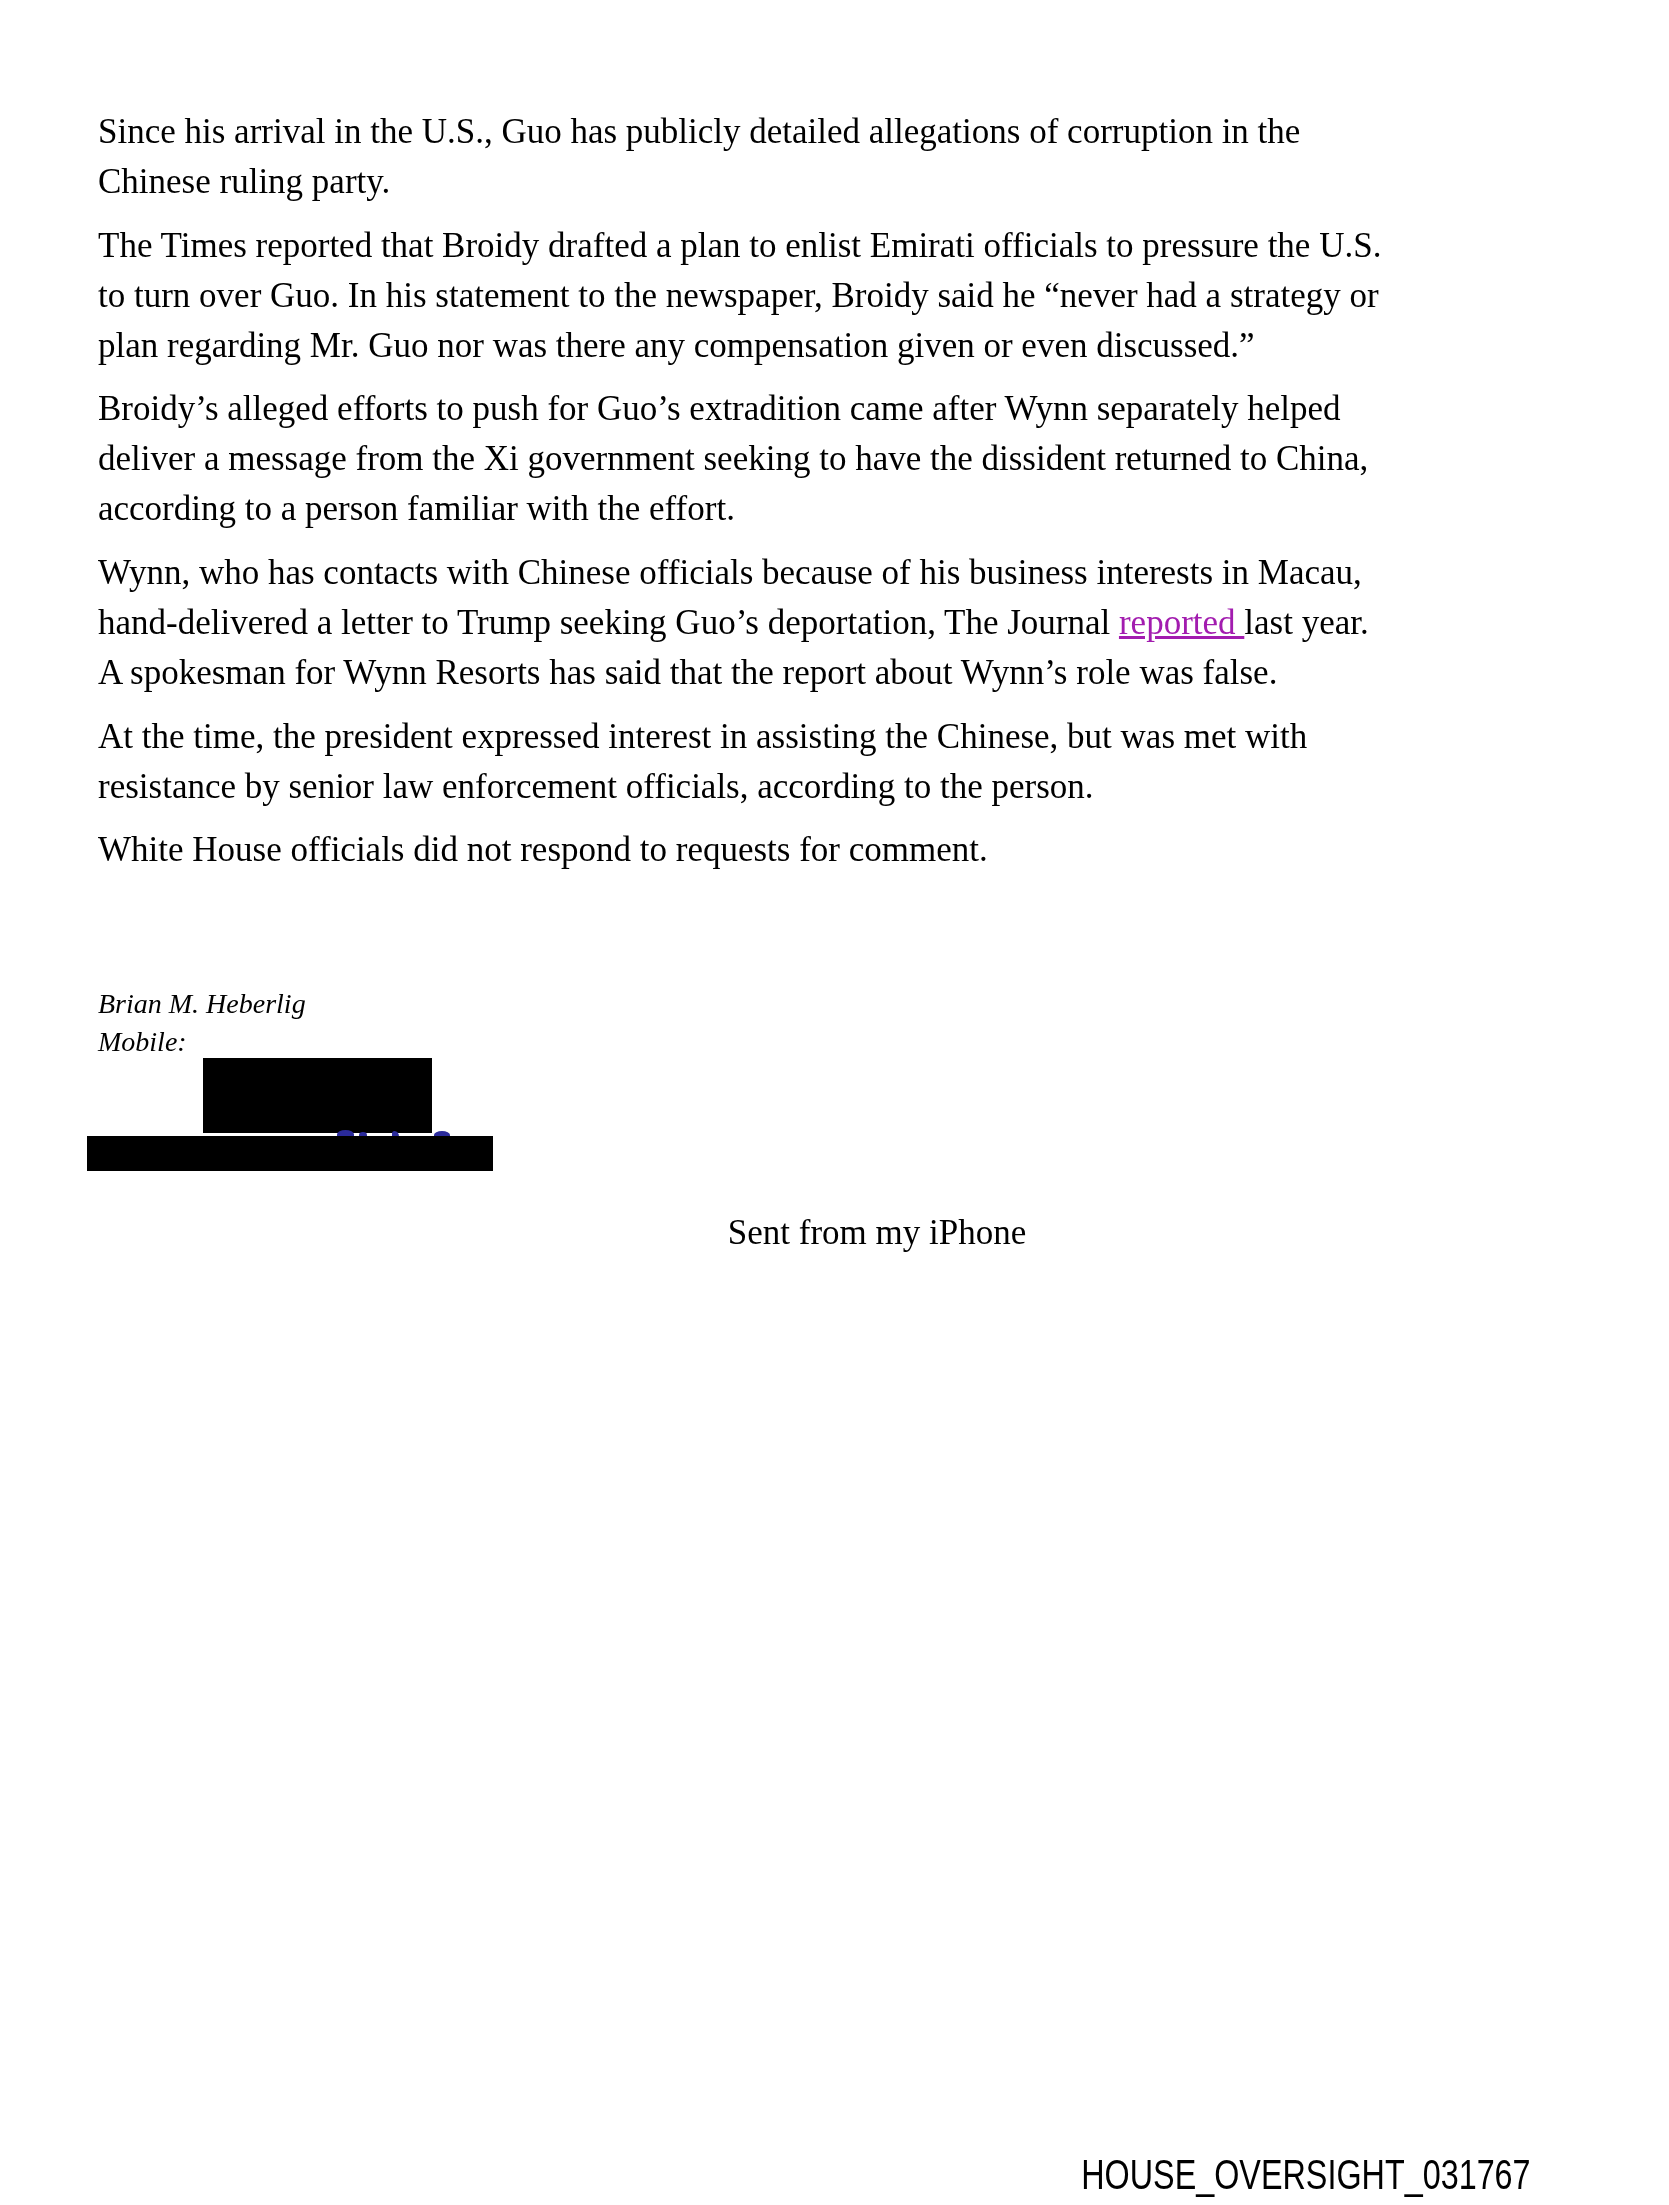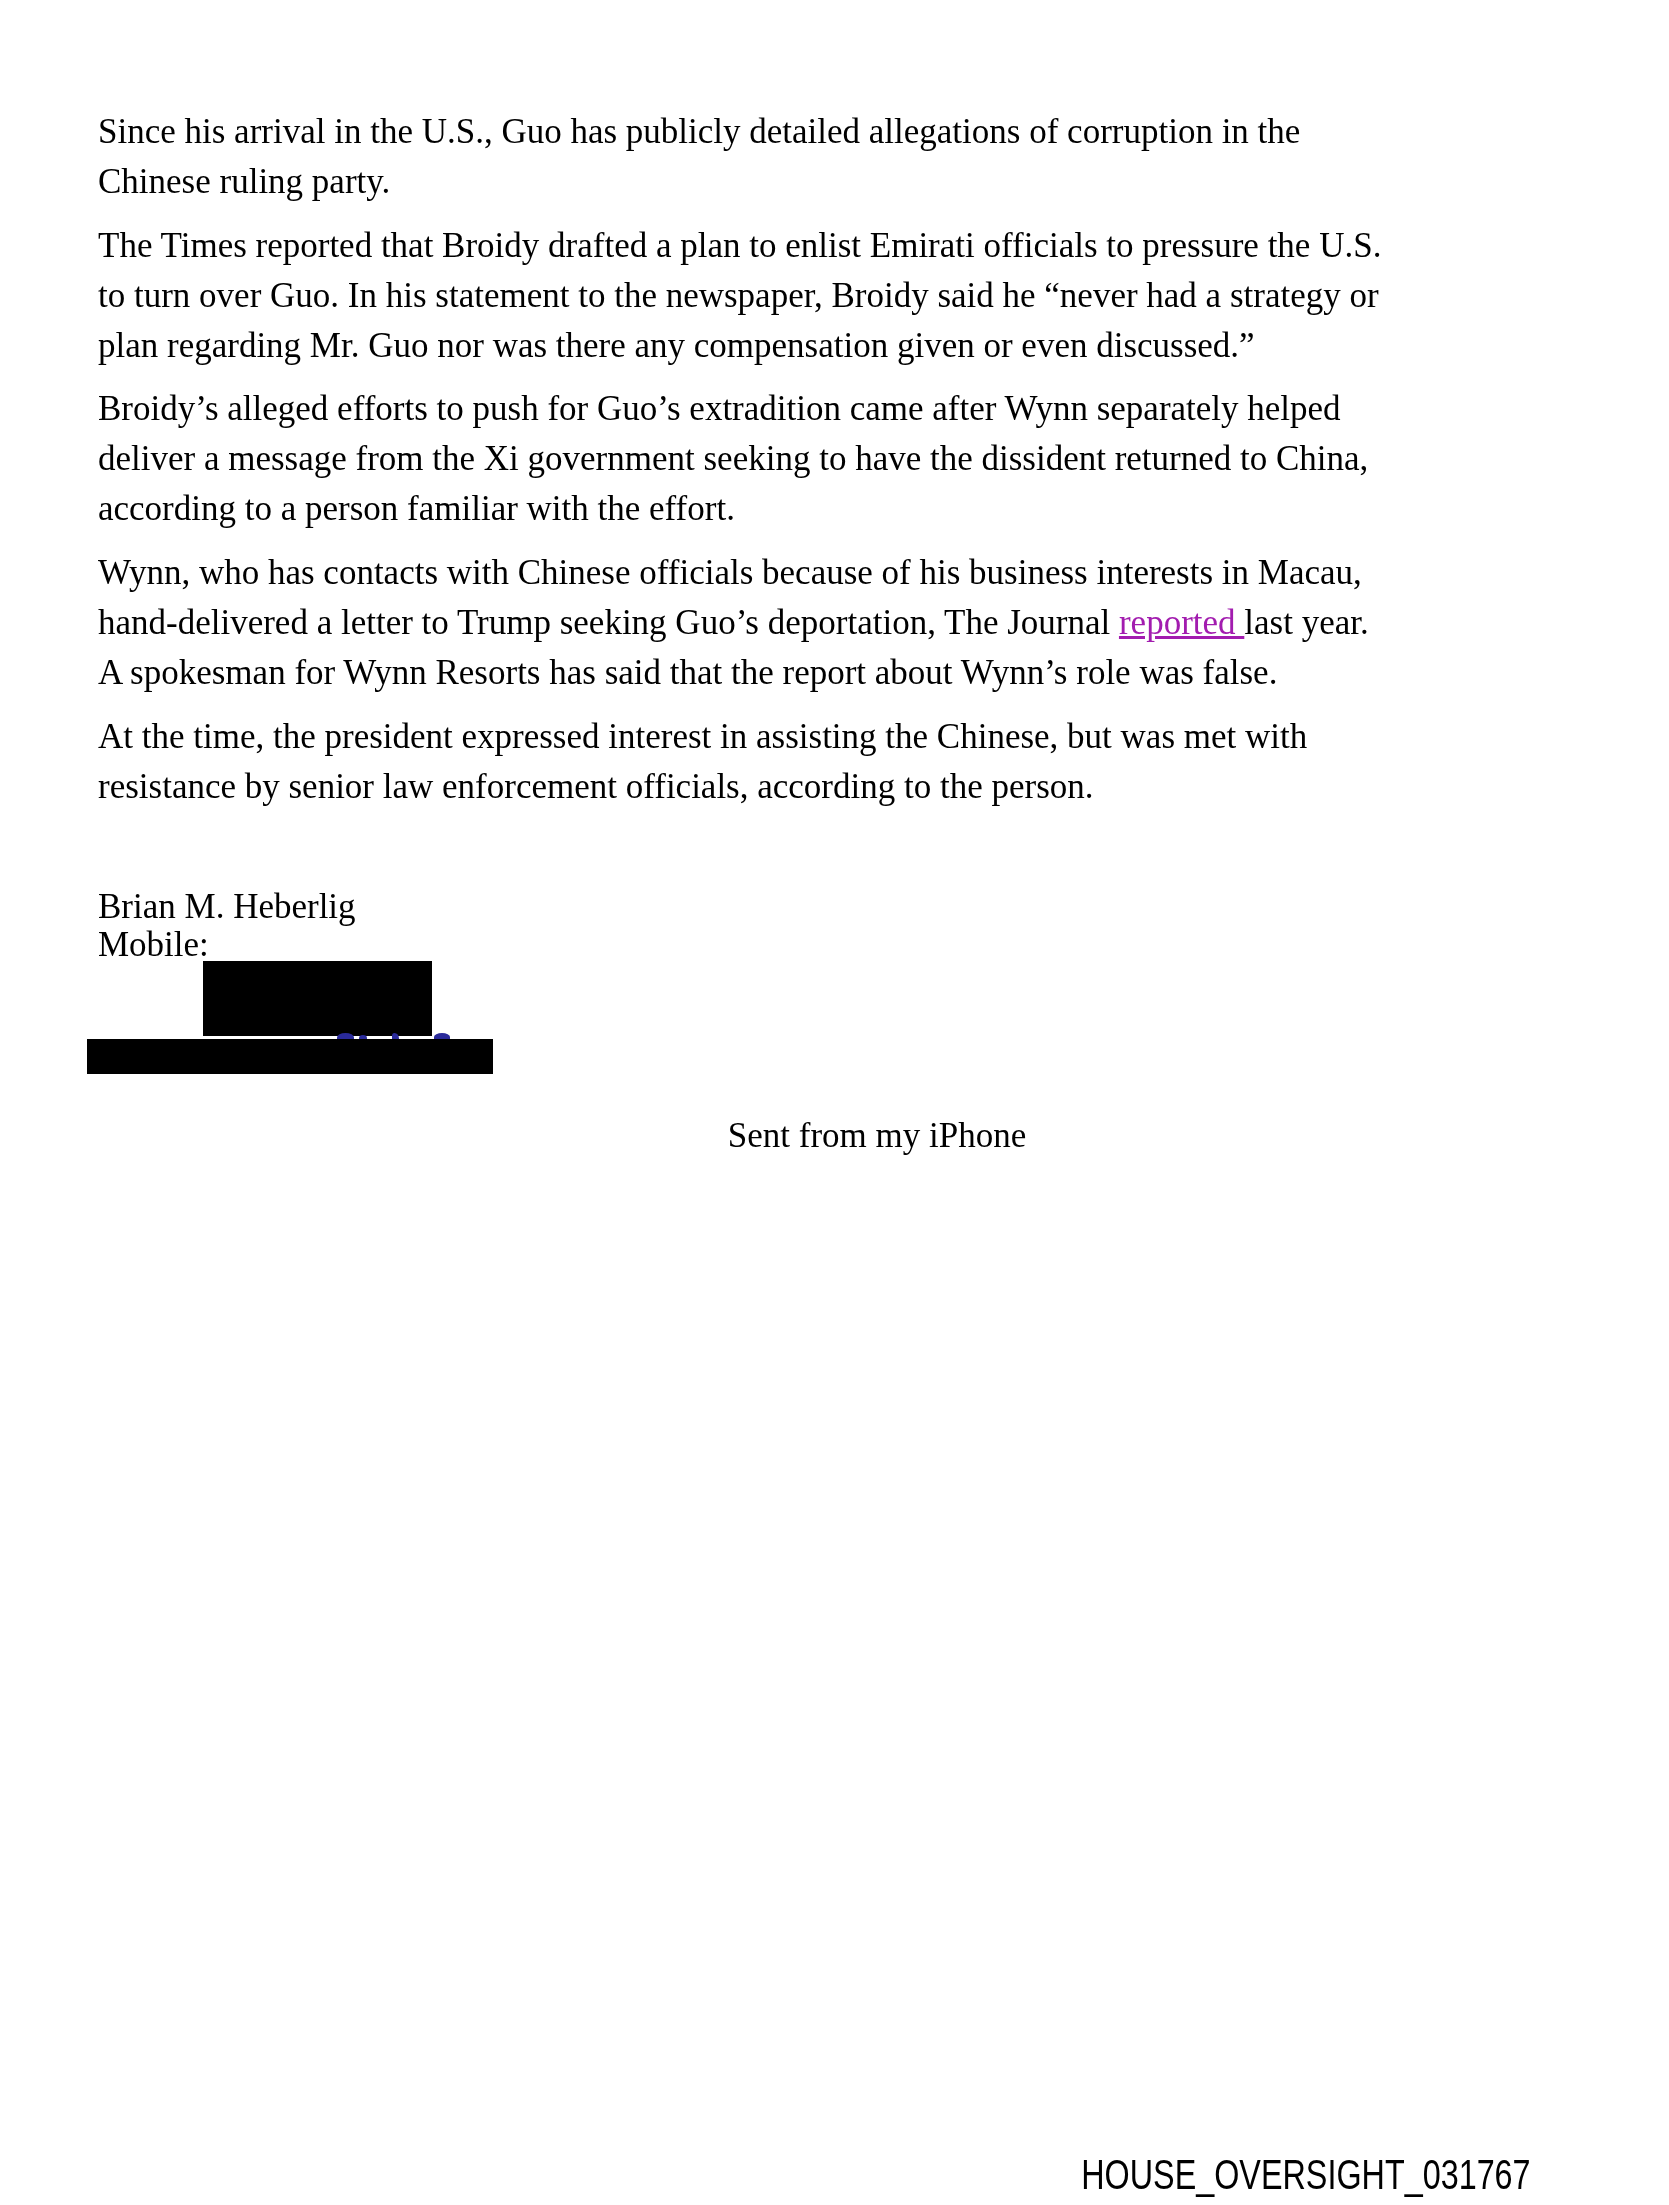--- a/index.html
+++ b/index.html
@@ -27,24 +27,25 @@
     line-height: 50px;
     margin: 0 0 13.7px 0;
     white-space: pre-line;
   }
   .para a.report-link {
     color: #a21caf;
     text-decoration: underline;
   }
   .signature {
     position: relative;
-    margin-top: 76px;
-    font-size: 35px;
+    margin-top: 110px;
+    font-size: 28px;
     line-height: 38px;
     height: 190px;
+    font-style: italic;
   }
   .sig-line { white-space: pre; }
   .redact-box-1 {
     position: absolute;
     left: 105px;
     top: 73px;
     width: 229px;
     height: 75px;
     background: #000000;
   }
@@ -110,20 +111,21 @@
 deliver a message from the Xi government seeking to have the dissident returned to China,
 according to a person familiar with the effort.</p>
 
     <p class="para"><span>Wynn, who has contacts with Chinese officials because of his business interests in Macau,
 hand-delivered a letter to Trump seeking Guo’s deportation, The Journal </span><a href="#" class="report-link">reported </a><span>last year.
 A spokesman for Wynn Resorts has said that the report about Wynn’s role was false.</span></p>
 
     <p class="para">At the time, the president expressed interest in assisting the Chinese, but was met with
 resistance by senior law enforcement officials, according to the person.</p>
 
+    <p class="para">White House officials did not respond to requests for comment.</p>
 
     <div class="signature">
       <div class="sig-line">Brian M. Heberlig</div>
       <div class="sig-line">Mobile:</div>
 
       <div class="redact-box-1"></div>
       <div class="blue-frags">
           <i></i>
           <i></i>
           <i></i>

